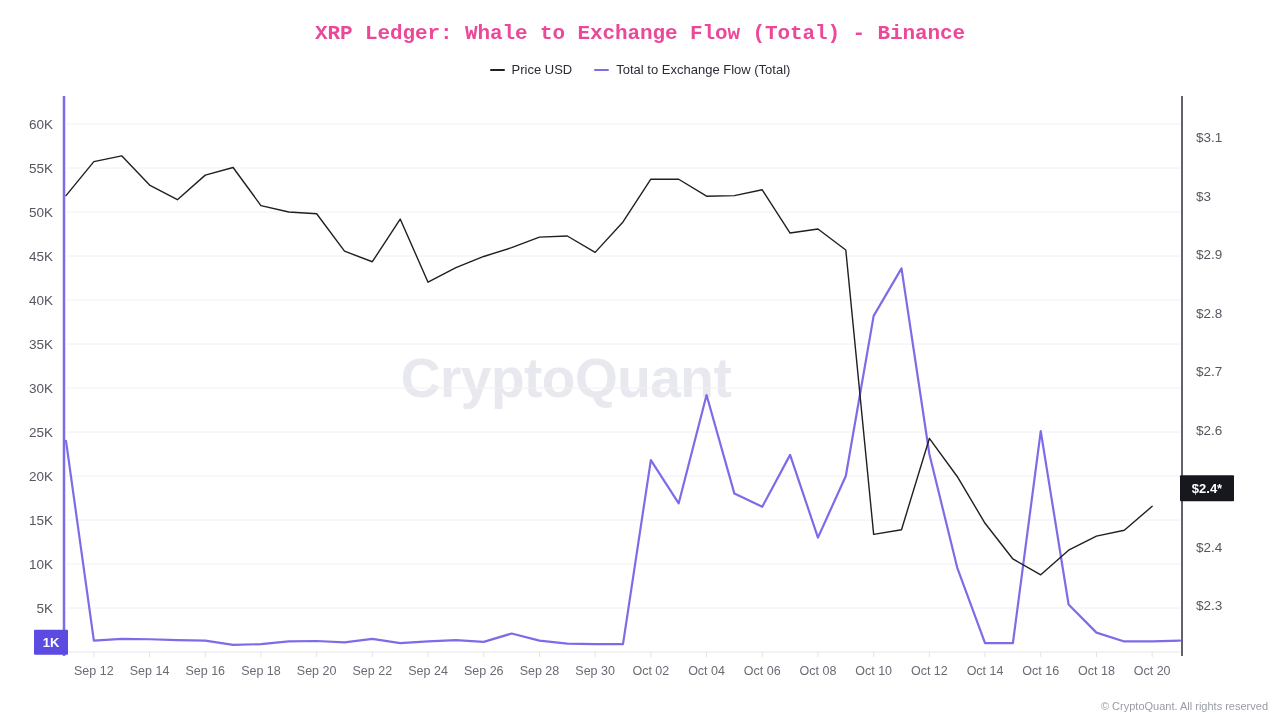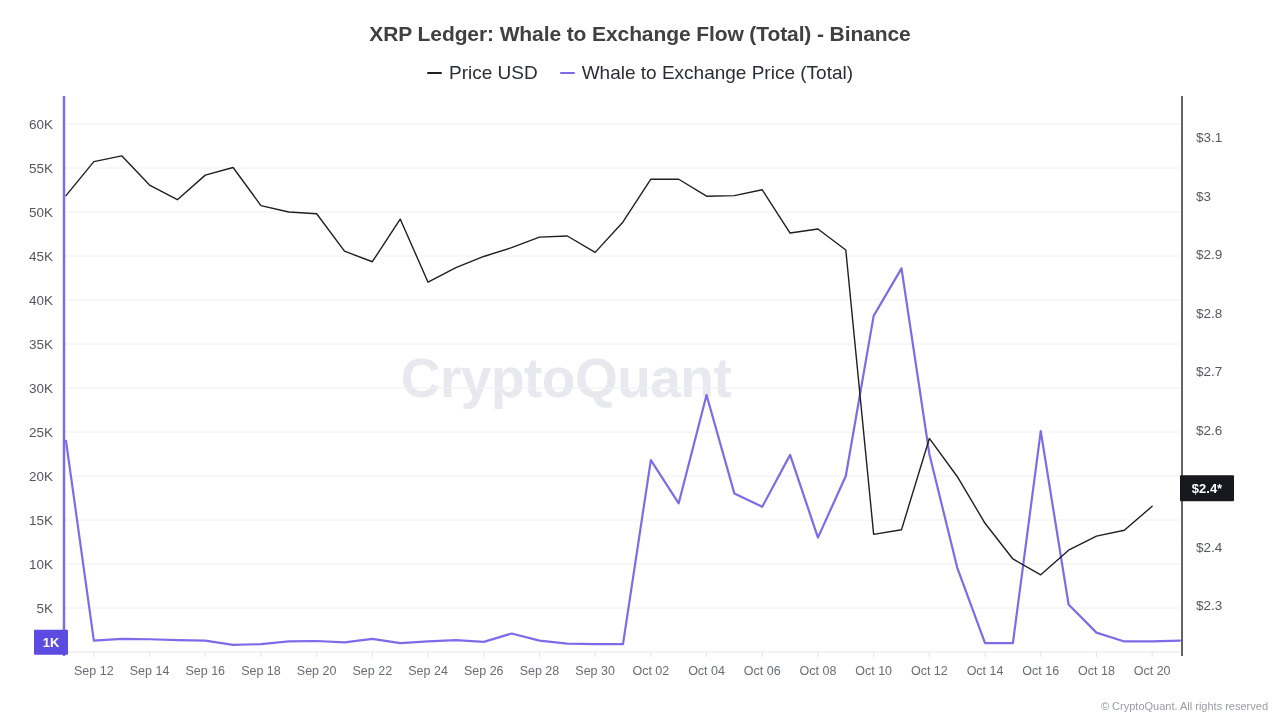--- a/index.html
+++ b/index.html
@@ -33,21 +33,21 @@
   }
   .legend {
     position: absolute;
     top: 62px;
     left: 0;
     width: 1280px;
     display: flex;
     justify-content: center;
     align-items: center;
     gap: 22px;
-    font-size: 19px;
+    font-size: 13px;
     color: #2b2d36;
   }
   .legend-item {
     display: flex;
     align-items: center;
     gap: 7px;
     white-space: nowrap;
   }
   .legend-swatch {
     display: inline-block;
@@ -100,30 +100,30 @@
     bottom: 8px;
     font-size: 11px;
     color: #9a9ca6;
   }
 </style>
 </head>
 <body>
 
 <div id="chart-root">
 
-  <div class="chart-title" style="color: #404040;">XRP Ledger: Whale to Exchange Flow (Total) - Binance</div>
+  <div class="chart-title" style="color: #ec4899; font-family: Liberation Mono, monospace;">XRP Ledger: Whale to Exchange Flow (Total) - Binance</div>
 
   <div class="legend">
     <div class="legend-item">
       <span class="legend-swatch" style="background: rgb(31, 31, 36);"></span>
       <span>Price USD</span>
     </div>
     <div class="legend-item">
       <span class="legend-swatch" style="background: rgb(124, 108, 232);"></span>
-      <span>Whale to Exchange Price (Total)</span>
+      <span>Total to Exchange Flow (Total)</span>
     </div>
   </div>
 
   <div class="watermark">CryptoQuant</div>
 
   <svg class="plot" id="plot-svg" width="1280" height="720">
       <line x1="66" x2="1180" y1="608" y2="608" stroke="#f0f0f4" stroke-width="1"></line>
       <line x1="66" x2="1180" y1="564" y2="564" stroke="#f0f0f4" stroke-width="1"></line>
       <line x1="66" x2="1180" y1="520" y2="520" stroke="#f0f0f4" stroke-width="1"></line>
       <line x1="66" x2="1180" y1="476" y2="476" stroke="#f0f0f4" stroke-width="1"></line>

